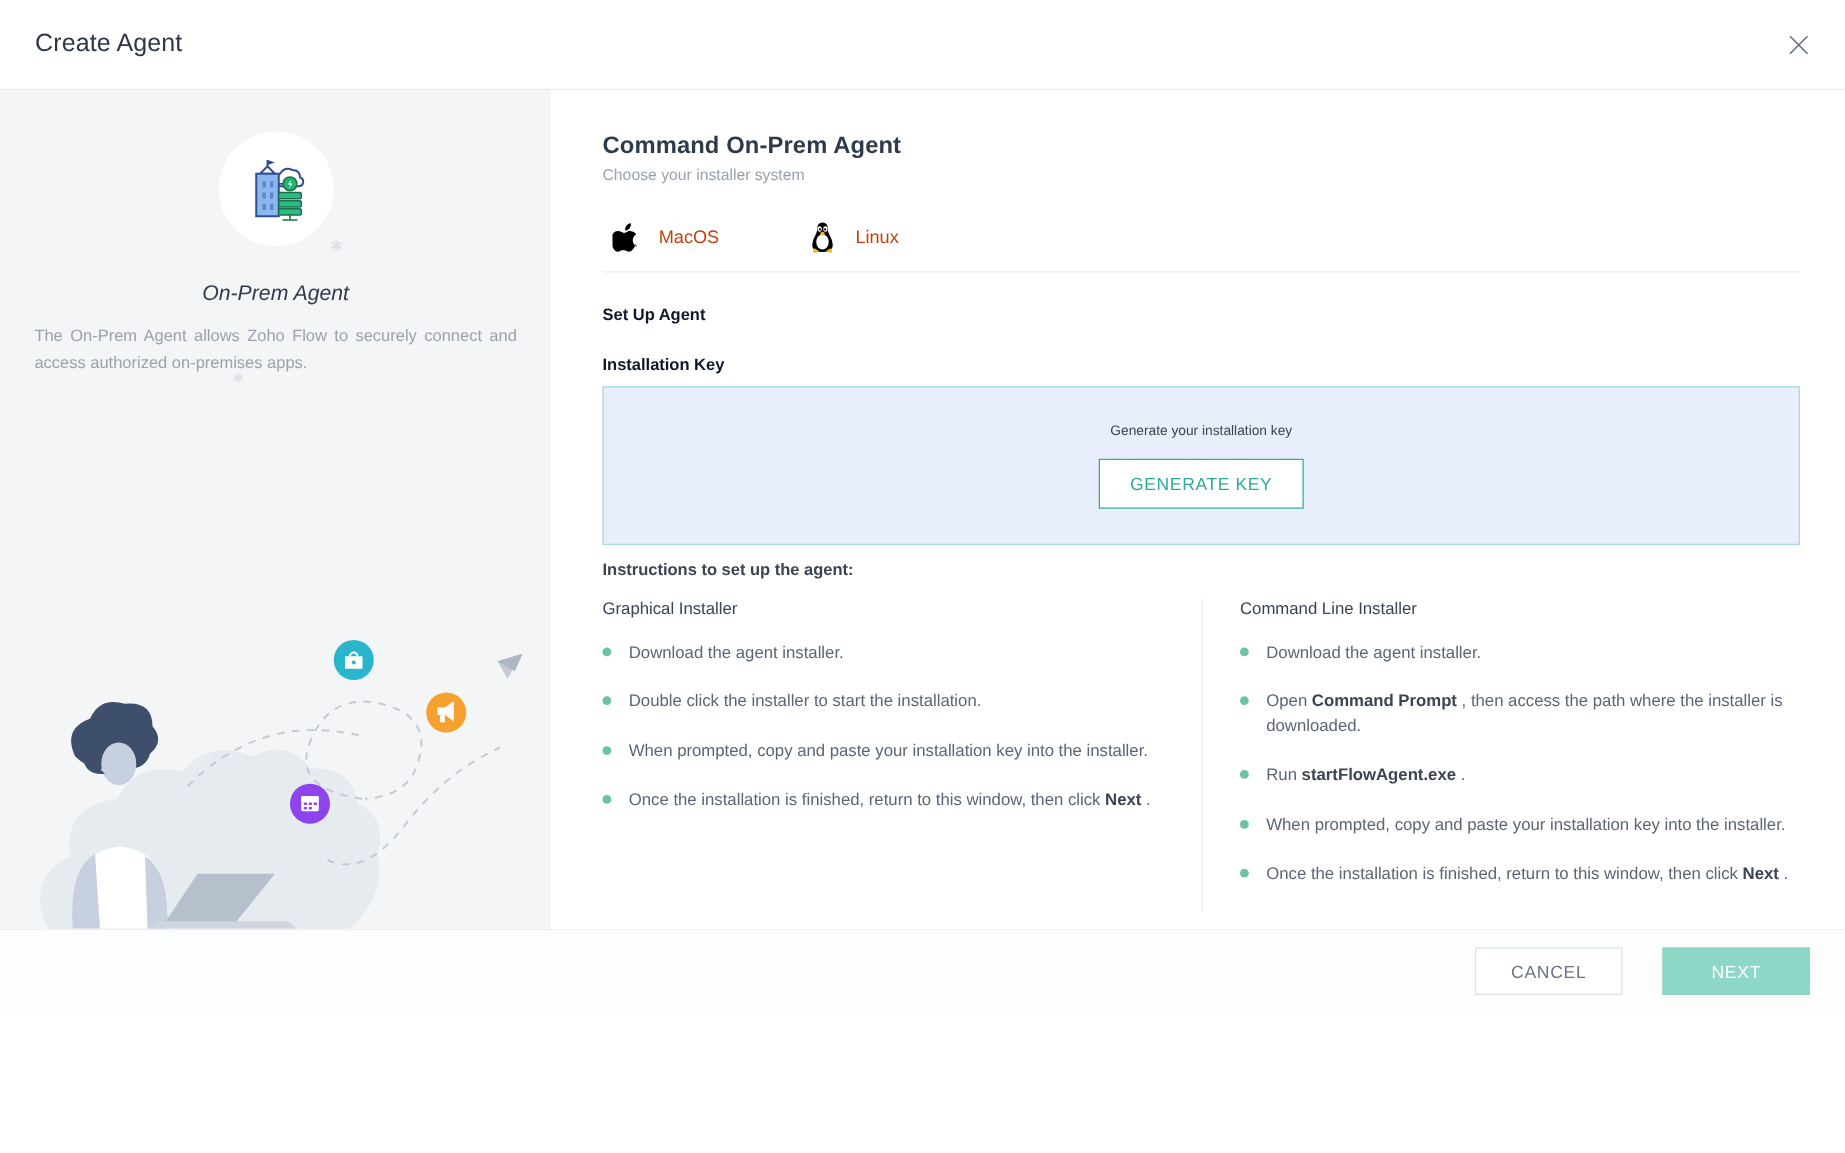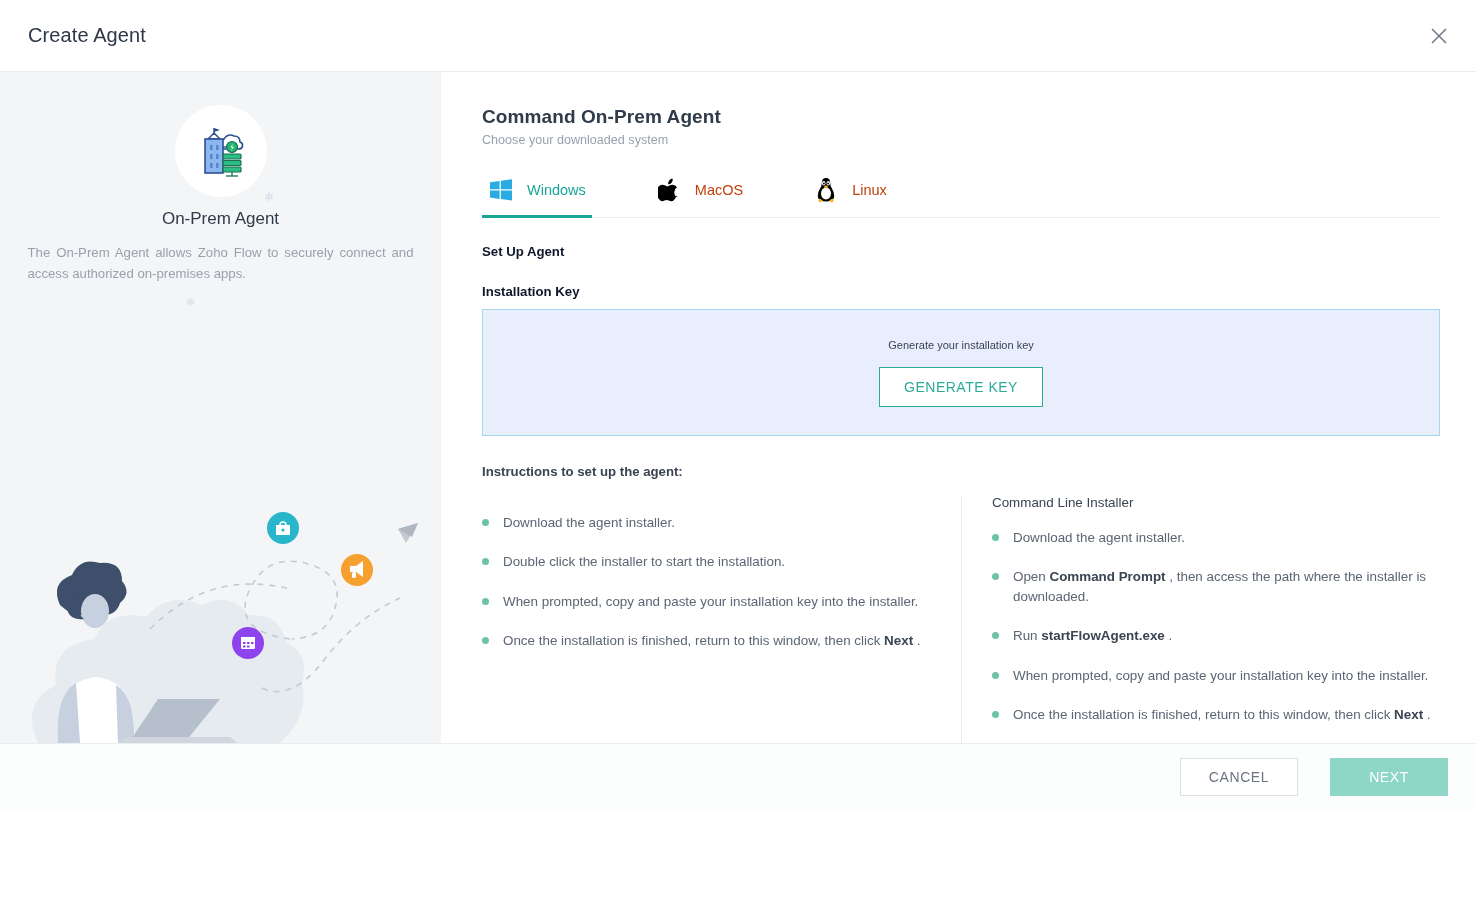--- a/index.html
+++ b/index.html
@@ -37,21 +37,21 @@
     background: #f4f5f7;
     position: relative;
     overflow: hidden;
   }
   .side-hero { padding-top: 33px; text-align: center; position: relative; z-index: 2; }
   .hero-circle {
     width: 92px; height: 92px; border-radius: 50%;
     background: #ffffff; margin: 0 auto;
     display: flex; align-items: center; justify-content: center;
   }
-  .hero-title { margin-top: 12px; font-size: 17px; color: #2f3b4a; }
+  .hero-title { margin-top: 28px; font-size: 17px; color: #2f3b4a; font-style: italic; }
   .hero-desc {
     margin: 13px auto 0; width: 390px;
     font-size: 13.2px; line-height: 1.62; color: #9aa1ad;
     text-align: justify; text-align-last: left;
     padding: 0 2px;
   }
   .deco-ring {
     position: absolute; left: 209px; top: 95px;
     width: 8px; height: 8px; border: 1px solid #d5d9e0; border-radius: 50%;
   }
@@ -100,21 +100,21 @@
   }
   .key-panel-text { font-size: 11px; color: #3a4452; }
   .gen-key-btn {
     margin-top: 16px; padding: 11px 24px;
     background: #ffffff; border: 1px solid #2cab99; color: #2cab99;
     font-size: 14px; letter-spacing: .5px; cursor: pointer;
     font-family: "Liberation Sans", sans-serif;
   }
 
   
-  .instr-head { margin-top: 28px; font-size: 13.2px; font-weight: 700; color: #3a4452; }
+  .instr-head { margin-top: 12px; font-size: 13.2px; font-weight: 700; color: #3a4452; }
   .instr-cols { display: flex; margin-top: 16px; }
   .instr-col { width: 50%; padding-right: 26px; }
   .instr-col.right { padding-left: 30px; padding-right: 0; border-left: 1px solid #ececec; }
   .instr-col-title { font-size: 13.4px; color: #3a4452; }
   .instr-list { list-style: none; margin-top: 18px; }
   .instr-list li {
     position: relative; padding-left: 21px; margin-bottom: 20px;
     font-size: 13.4px; line-height: 1.45; color: #5b6573;
   }
   .instr-list li::before {
@@ -235,34 +235,23 @@
           <path d="M116 192 q20 12 18 58 l-16 0 z" fill="#c6d0de"></path>
 
           <path d="M130 248 l28 -42 h62 l-34 42 z" fill="#b6bfcc"></path>
           <path d="M118 250 h120 l-8 -6 h-104 z" fill="#cfd6df"></path>
         </svg>
       </div>
     </div>
 
     <div class="main">
       <div class="main-title">Command On-Prem Agent</div>
-      <div class="main-sub">Choose your downloaded system</div>
+      <div class="main-sub">Choose your installer system</div>
 
       <div class="os-tabs">
-        <div class="os-tab active">
-          <span class="os-icon">
-            <svg width="22" height="22" viewBox="0 0 22 22" aria-hidden="true">
-              <path d="M0 3.3 L9.6 2 V10.3 H0 Z" fill="#2aace2"></path>
-              <path d="M10.9 1.8 L22 0.3 V10.3 H10.9 Z" fill="#2aace2"></path>
-              <path d="M0 11.6 H9.6 V19.9 L0 18.6 Z" fill="#2aace2"></path>
-              <path d="M10.9 11.6 H22 V21.6 L10.9 20.1 Z" fill="#2aace2"></path>
-            </svg>
-          </span>
-          <span class="tab-label">Windows</span>
-        </div>
 
         <div class="os-tab">
           <span class="os-icon">
             <svg width="22" height="24" viewBox="0 0 22 24" aria-hidden="true">
               <path d="M14.6 0.6 q0.6 2.4 -1.1 4.2 q-1.6 1.8 -3.3 1.5 q-0.5 -2.3 1.2 -4.1 q1.6 -1.8 3.2 -1.6 z" fill="#000"></path>
               <path d="M18.6 17.4 q-0.8 2.2 -2.2 4 q-1.4 1.9 -3 1.9 q-1.3 0 -2.5 -0.7 q-1.2 -0.7 -2.2 -0.7
                        q-1 0 -2.3 0.7 q-1.2 0.7 -2.1 0.7 q-1.7 0.1 -3.2 -2 q-2.4 -3.3 -2.4 -7.4
                        q0 -3.3 1.7 -5.2 q1.6 -1.9 4 -1.9 q1.3 0 2.9 0.8 q1.5 0.8 2 0.8 q0.4 0 2.1 -0.9
                        q1.7 -0.9 3 -0.8 q3.2 0.3 4.6 2.6 q-2.8 1.8 -2.8 5 q0 2.5 1.8 4.1 q0.8 0.7 1.6 1 z" fill="#000"></path>
             </svg>
@@ -296,20 +285,21 @@
 
       <div class="sec-label key-label">Installation Key</div>
       <div class="key-panel">
         <div class="key-panel-text">Generate your installation key</div>
         <button class="gen-key-btn">GENERATE KEY</button>
       </div>
 
       <div class="instr-head">Instructions to set up the agent:</div>
       <div class="instr-cols">
         <div class="instr-col">
+          <div class="instr-col-title">Graphical Installer</div>
           <ul class="instr-list">
               <li>Download the agent installer.</li>
               <li>Double click the installer to start the installation.</li>
               <li>When prompted, copy and paste your installation key into the installer.</li>
               <li>Once the installation is finished, return to this window, then click <b>Next</b> .</li>
             </ul>
         </div>
         <div class="instr-col right">
           <div class="instr-col-title">Command Line Installer</div>
           <ul class="instr-list">

